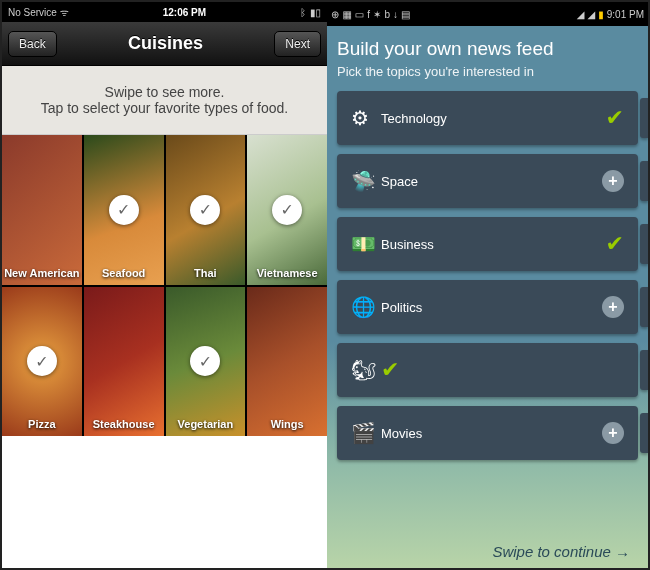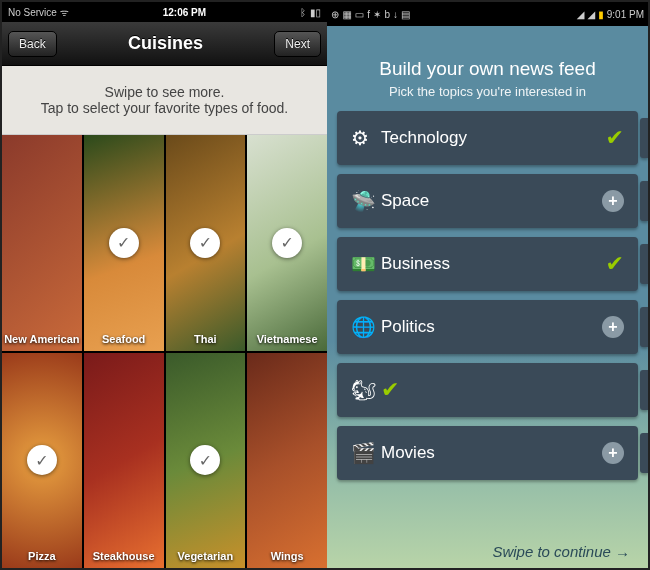--- a/index.html
+++ b/index.html
@@ -1,19 +1,19 @@
 <!DOCTYPE html>
 <html><head>
 <meta charset="utf-8">
 <style>
 * { margin: 0; padding: 0; box-sizing: border-box; }
 body { width: 650px; height: 570px; display: flex; font-family: -apple-system, Helvetica, Arial, sans-serif; border: 2px solid #222; }
 
 
-.left-phone { width: 325px; height: 566px; background: #e8e6e1; display: flex; flex-direction: column; overflow: hidden; }
+.left-phone { width: 325px; height: 434px; background: #e8e6e1; display: flex; flex-direction: column; overflow: hidden; }
 .ios-statusbar { height: 20px; background: #000; color: #ccc; display: flex; align-items: center; padding: 0 6px; font-size: 10px; justify-content: space-between; }
 .ios-statusbar .center { font-weight: bold; color: #fff; }
 .ios-statusbar .right { display: flex; gap: 4px; align-items: center; }
 .ios-header { height: 44px; background: linear-gradient(#3a3a3a,#111); display: flex; align-items: center; justify-content: space-between; padding: 0 6px; border-bottom: 1px solid #000; }
 .ios-btn { background: linear-gradient(#555,#222); color: #eee; font-size: 12px; padding: 5px 10px; border-radius: 5px; border: 1px solid #000; cursor: pointer; text-shadow: 0 -1px 0 #000; }
 .ios-title { color: #fff; font-size: 18px; font-weight: bold; text-shadow: 0 -1px 0 #000; }
 .instructions { text-align: center; padding: 18px 10px; color: #444; font-size: 14px; border-bottom: 1px solid #ccc; }
 .grid { flex: 1; display: grid; grid-template-columns: repeat(4,1fr); grid-template-rows: repeat(2,1fr); gap: 2px; background: #000; }
 .tile { position: relative; overflow: hidden; cursor: pointer; background: #732; }
 .tile-label { position: absolute; bottom: 6px; left: 0; right: 0; text-align: center; color: #fff; font-size: 11px; font-weight: 600; text-shadow: 0 1px 3px #000; padding: 0 2px; }
@@ -24,27 +24,27 @@
 .tile.vietnamese { background: linear-gradient(150deg,#d8e0d0,#a8c090 55%,#4a6a3a); }
 .tile.pizza { background: radial-gradient(circle at 50% 50%,#e8a040,#9a3a1a); }
 .tile.steakhouse { background: linear-gradient(150deg,#7a1a1a,#a83020 50%,#e87030); }
 .tile.vegetarian { background: linear-gradient(160deg,#3a5a2a,#6a8a3a 50%,#c8902a); }
 .tile.wings { background: linear-gradient(150deg,#6a2a1a,#a8502a 50%,#d87030); }
 
 
 .right-phone { width: 321px; height: 566px; background: linear-gradient(#5a8ba0 0%,#5a8ba0 60%,#8cb8a8 80%,#b8d4a8 100%); display: flex; flex-direction: column; overflow: hidden; position: relative; }
 .and-statusbar { height: 24px; background: #000; color: #ccc; display: flex; align-items: center; padding: 0 4px; font-size: 10px; justify-content: space-between; }
 .and-statusbar .l, .and-statusbar .r { display: flex; gap: 3px; align-items: center; }
-.and-header { text-align: center; color: #fff; padding: 32px 10px 12px; }
+.and-header { text-align: left; color: #fff; padding: 12px 10px 12px; }
 .and-header h1 { font-size: 19px; font-weight: 400; margin-bottom: 4px; }
 .and-header p { font-size: 13px; opacity: .9; }
 .topics { padding: 0 10px; display: flex; flex-direction: column; gap: 9px; }
 .topic { background: #3a4a58; border-radius: 4px; height: 54px; display: flex; align-items: center; padding: 0 14px; cursor: pointer; box-shadow: 0 2px 3px rgba(0,0,0,.3); position: relative; }
 .topic-icon { color: #fff; font-size: 20px; width: 30px; display: flex; }
-.topic-label { color: #fff; font-size: 17px; flex: 1; }
+.topic-label { color: #fff; font-size: 13px; flex: 1; }
 .topic-status { font-size: 22px; }
 .topic-status.checked { color: #9c0; }
 .topic-status.plus { color: #fff; width: 22px; height: 22px; border-radius: 50%; background: #8a9aa5; display: flex; align-items: center; justify-content: center; font-size: 16px; font-weight: bold; }
 .edge-nub { position: absolute; right: -10px; width: 8px; height: 40px; background: #3a4a58; border-radius: 3px 0 0 3px; top: 50%; transform: translateY(-50%); box-shadow: 0 2px 3px rgba(0,0,0,.3); }
 .swipe-hint { position: absolute; bottom: 8px; right: 18px; color: #2a4a58; font-size: 15px; font-style: italic; }
 .swipe-hint::after { content: " →"; font-style: normal; }
 </style>
 </head>
 <body>
 

